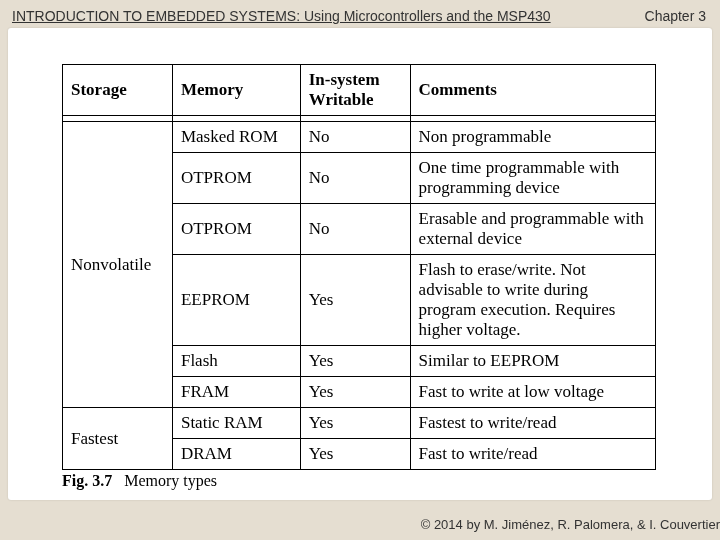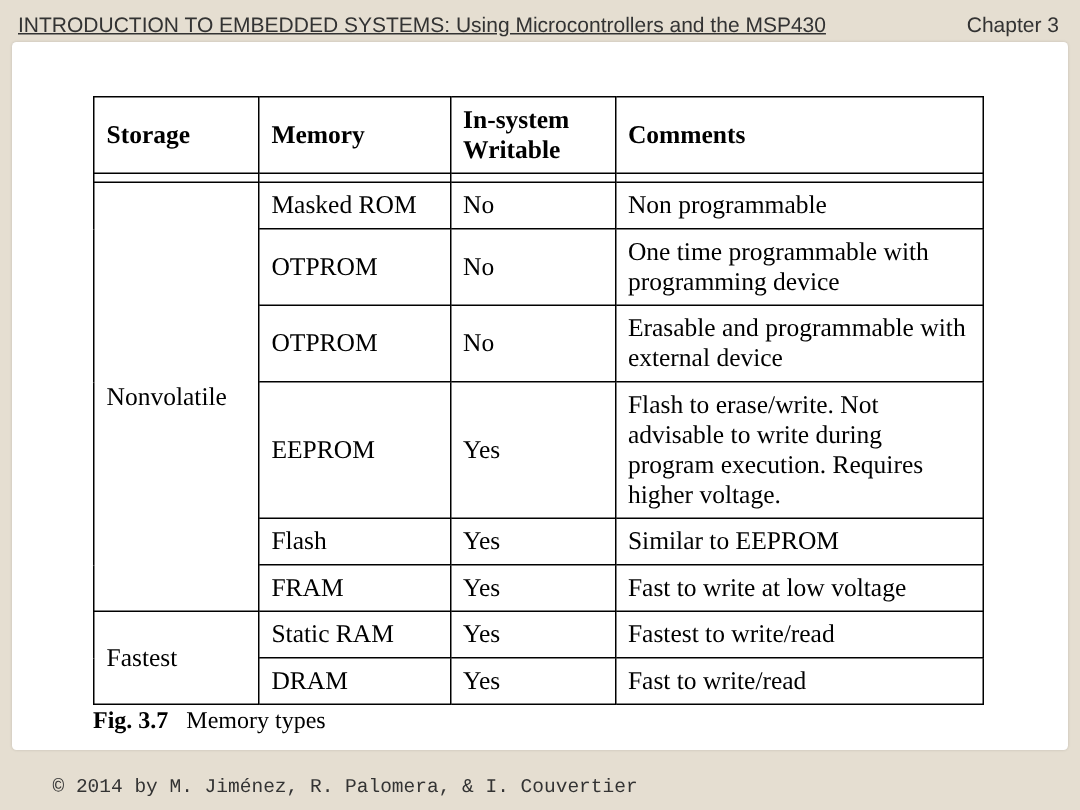--- a/index.html
+++ b/index.html
@@ -60,24 +60,24 @@
   .caption {
     margin-top: 2px;
     font-size: 16px;
     font-family: Georgia, "Times New Roman", serif;
   }
   .caption .fig { font-weight: bold; }
   .footer {
     position: absolute;
     bottom: 8px;
     width: 100%;
-    text-align: left;
+    text-align: right;
     font-size: 13px;
     color: #333;
-    font-family: Liberation Mono, monospace;
+    font-family: Liberation Sans, sans-serif;
     padding-left: 35px;
   }
 </style>
 </head>
 <body>
 
 <div class="header">
   <span class="title">INTRODUCTION TO EMBEDDED SYSTEMS: Using Microcontrollers and the MSP430</span>
   <span class="chapter">Chapter 3</span>
 </div>

